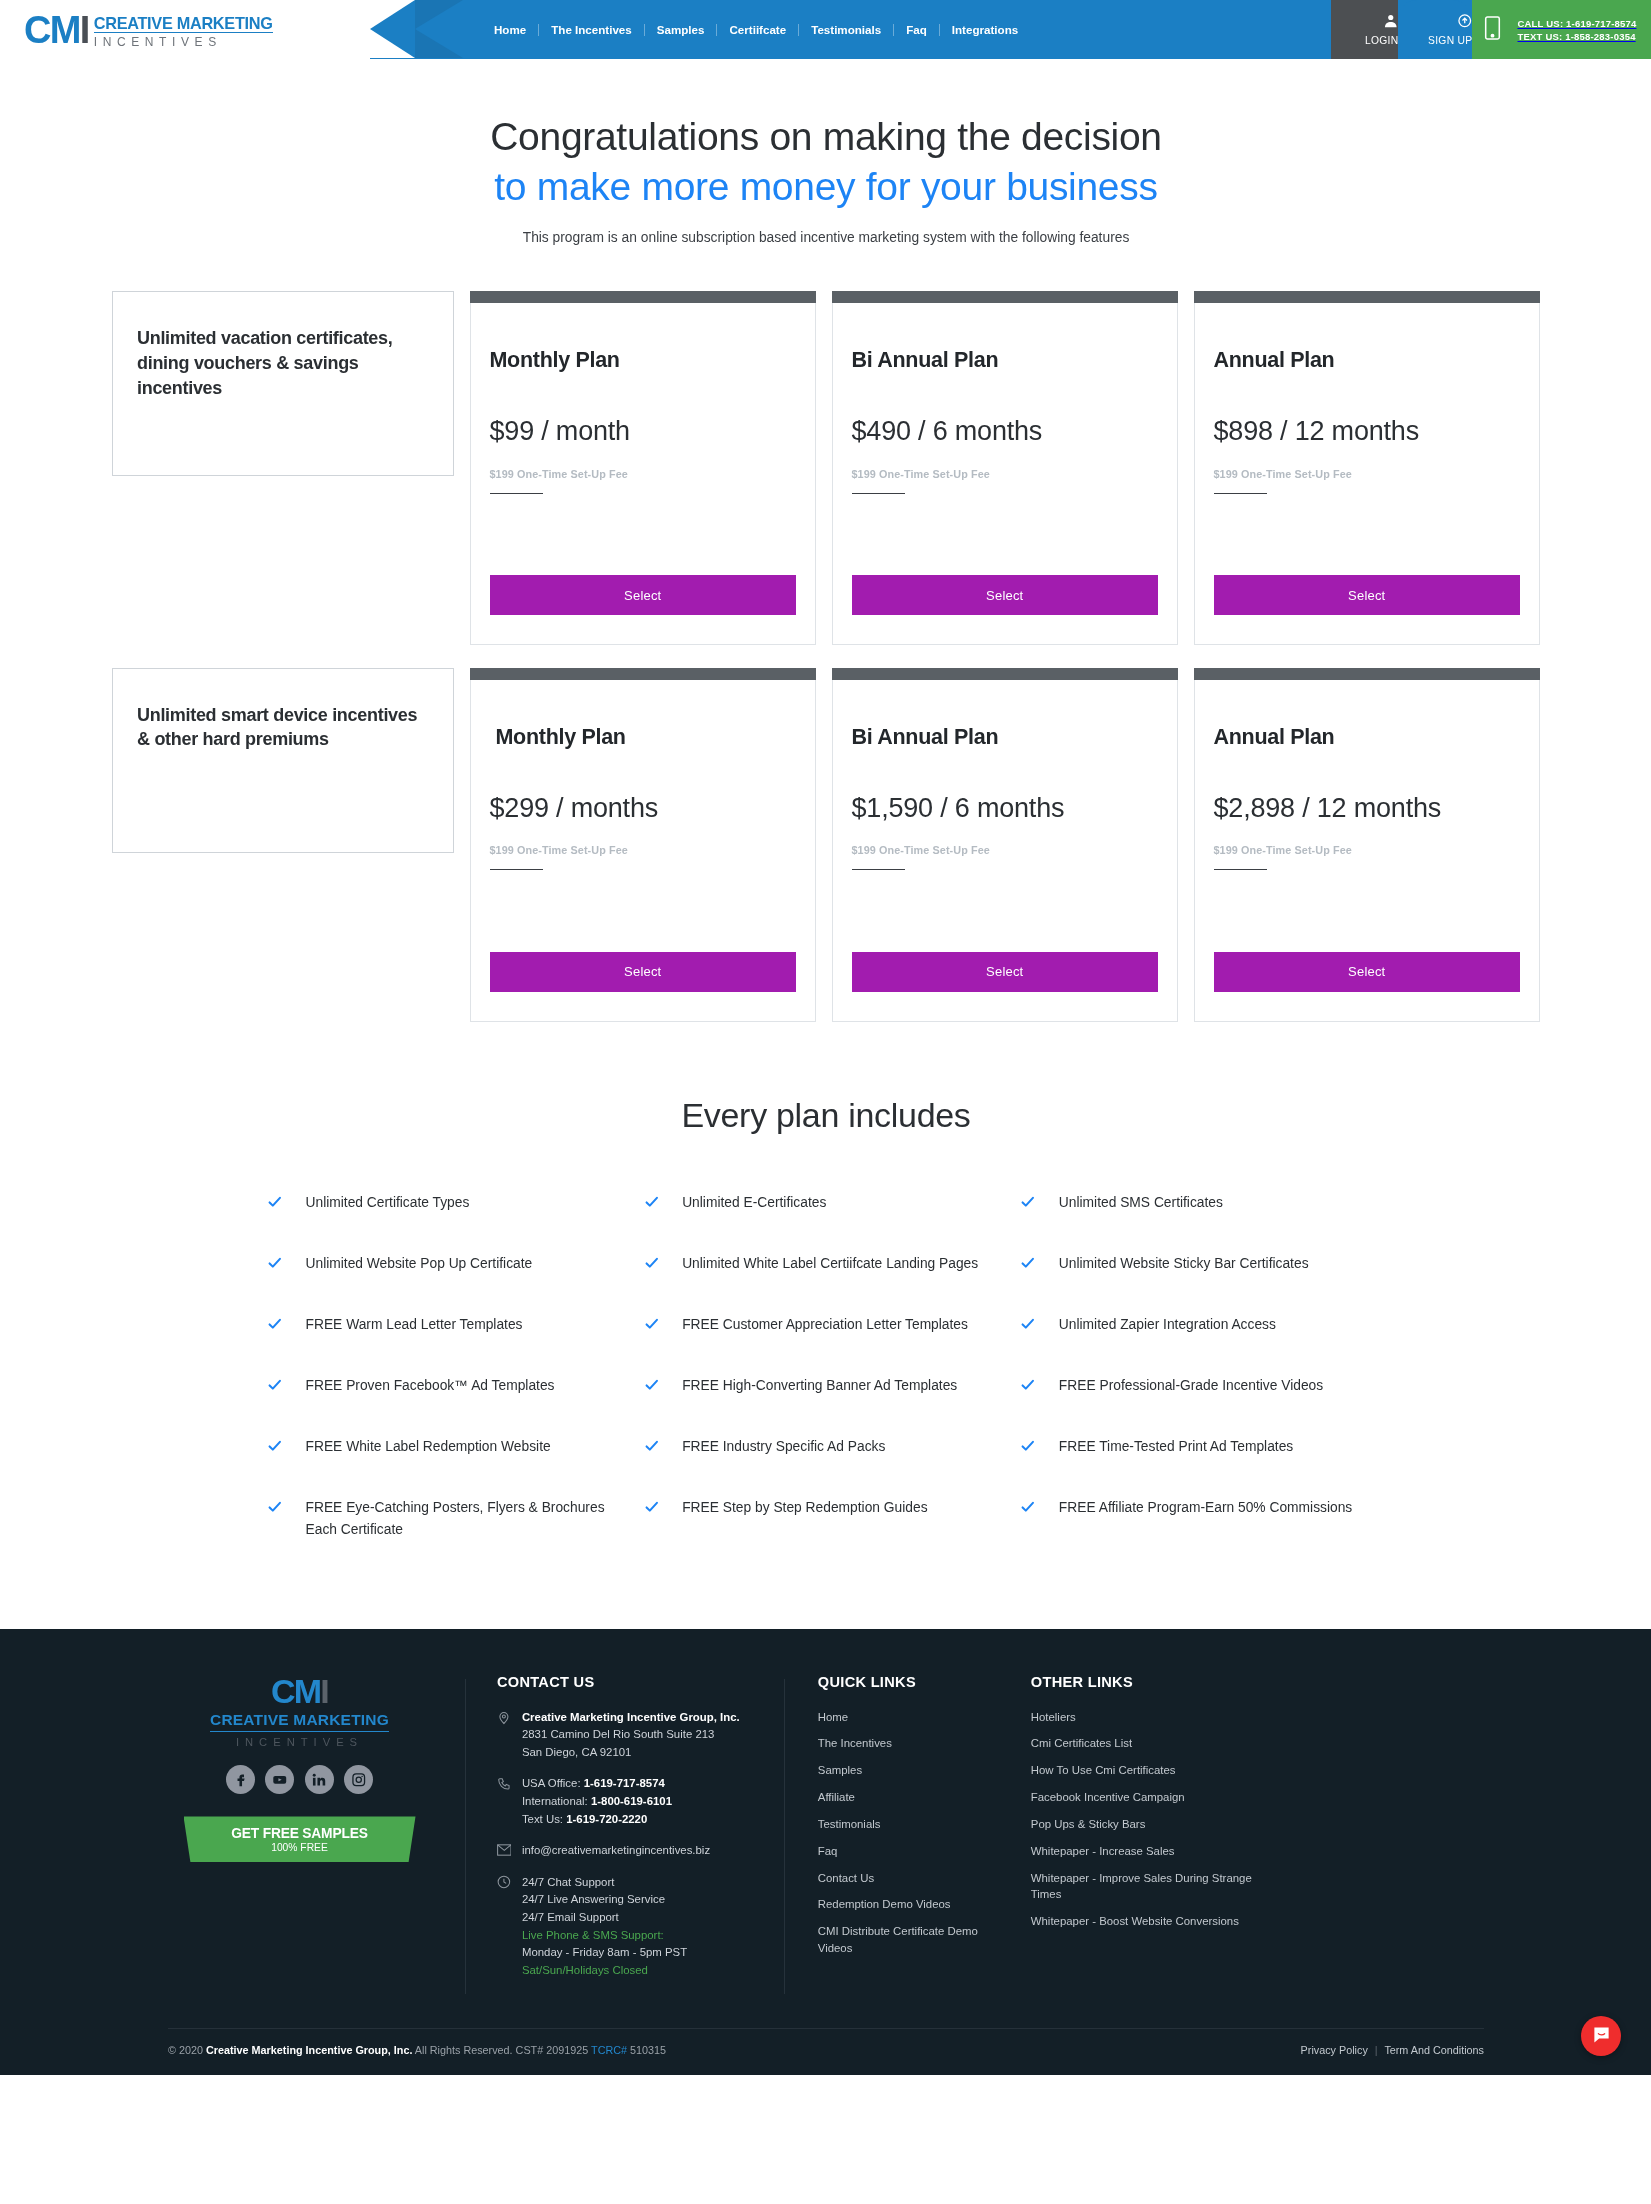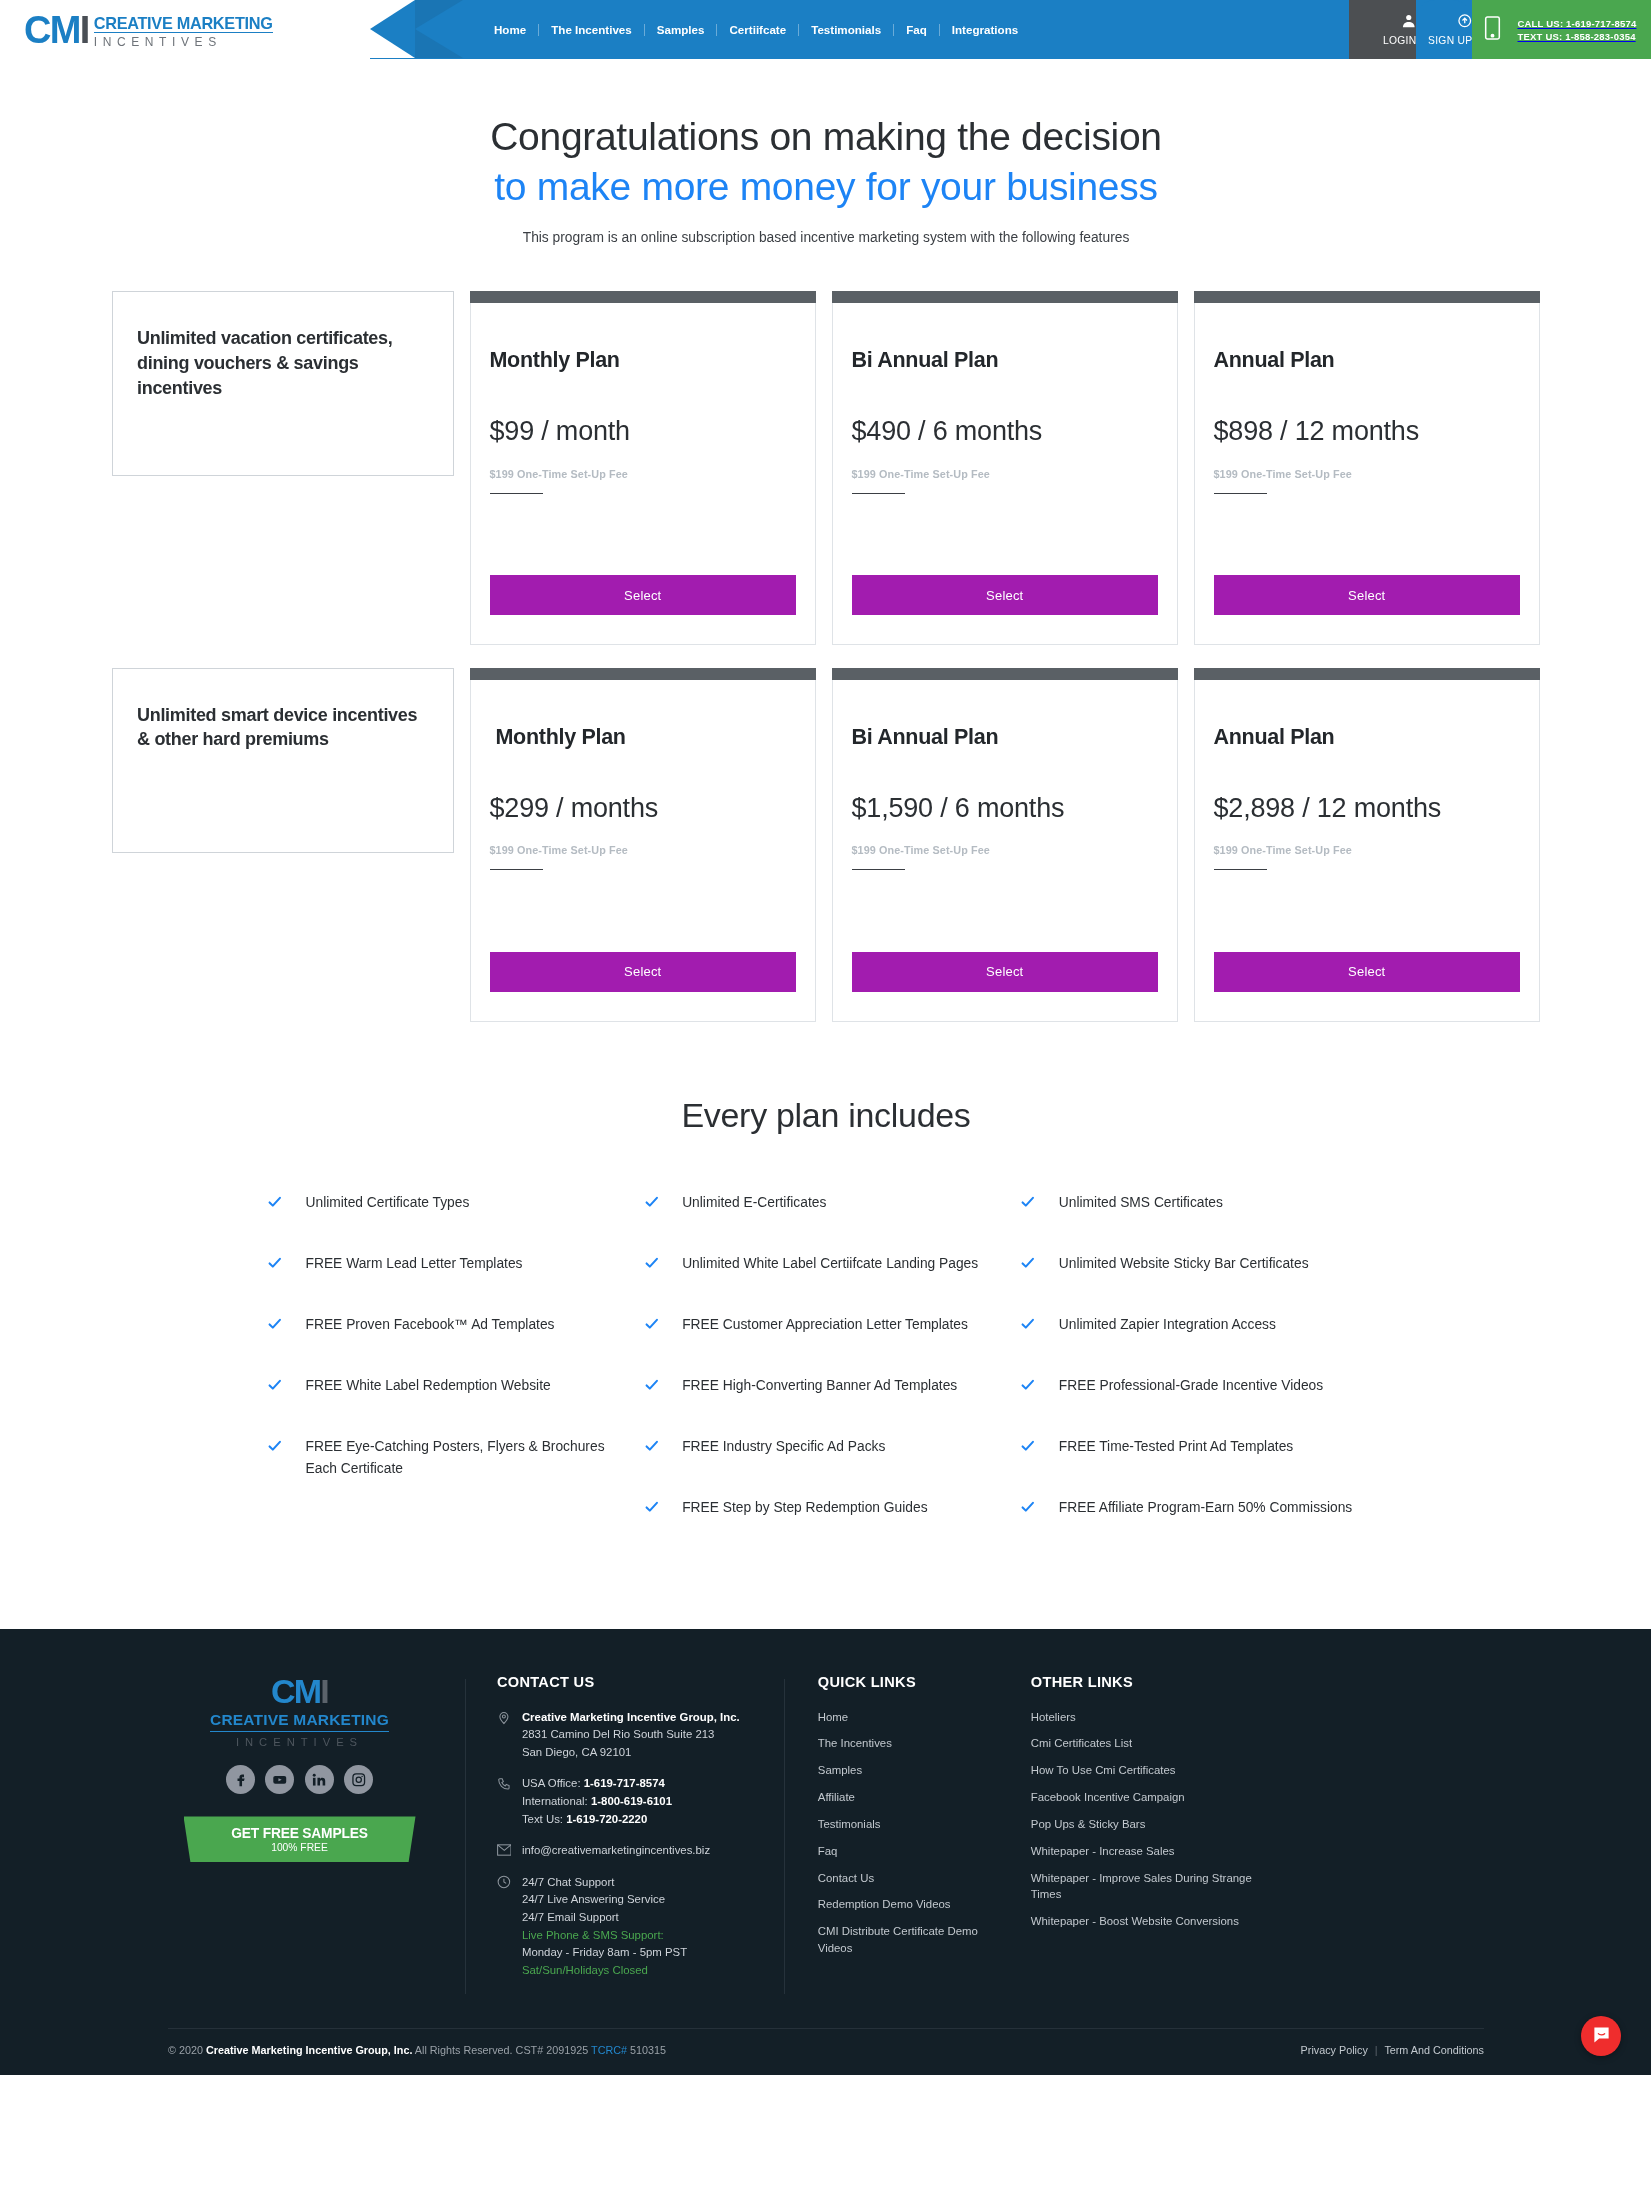--- a/index.html
+++ b/index.html
@@ -92,21 +92,21 @@
 
   .hdr-btn {
     width: 67px;
     display: flex; flex-direction: column;
     align-items: flex-end; justify-content: center;
     color: #fff; text-decoration: none;
     font-size: 10.3px; letter-spacing: 0.3px;
     gap: 5px;
   }
   .hdr-login { background: #4c4f52; }
-  .hdr-signup { background: #1b7fc4; width: 56px; border-radius: 19px; }
+  .hdr-signup { background: #1b7fc4; width: 74px; border-radius: 19px; }
   .hdr-phone {
     background: #4aa74f;
     display: flex; align-items: center;
     padding: 0 15.5px 0 12px;
     gap: 16px;
   }
   .hdr-phone .lines { color: #fff; font-size: 9.5px; font-weight: bold; line-height: 13px; letter-spacing: 0.2px;}
 
   
   .hero { text-align: center; padding: 53px 0 8.6px; }
@@ -440,20 +440,26 @@
 <div class="feat-head">Every plan includes</div>
 
 <div class="features">
 
   <div class="fcol">
     <div class="fitem">
         <span class="chk"><svg width="15.5" height="15.5" viewBox="0 0 24 24" fill="none" stroke="#1d84f5" stroke-width="3.2" stroke-linecap="round" stroke-linejoin="round">
             <path d="M4 13l5 5L20 6"></path>
           </svg></span>
         <span>Unlimited Certificate Types</span>
+      </div>
+    <div class="fitem">
+        <span class="chk"><svg width="15.5" height="15.5" viewBox="0 0 24 24" fill="none" stroke="#1d84f5" stroke-width="3.2" stroke-linecap="round" stroke-linejoin="round">
+            <path d="M4 13l5 5L20 6"></path>
+          </svg></span>
+        <span>Unlimited Website Pop Up Certificate</span>
       </div>
     <div class="fitem">
         <span class="chk"><svg width="15.5" height="15.5" viewBox="0 0 24 24" fill="none" stroke="#1d84f5" stroke-width="3.2" stroke-linecap="round" stroke-linejoin="round">
             <path d="M4 13l5 5L20 6"></path>
           </svg></span>
         <span>FREE Warm Lead Letter Templates</span>
       </div>
     <div class="fitem">
         <span class="chk"><svg width="15.5" height="15.5" viewBox="0 0 24 24" fill="none" stroke="#1d84f5" stroke-width="3.2" stroke-linecap="round" stroke-linejoin="round">
             <path d="M4 13l5 5L20 6"></path>

